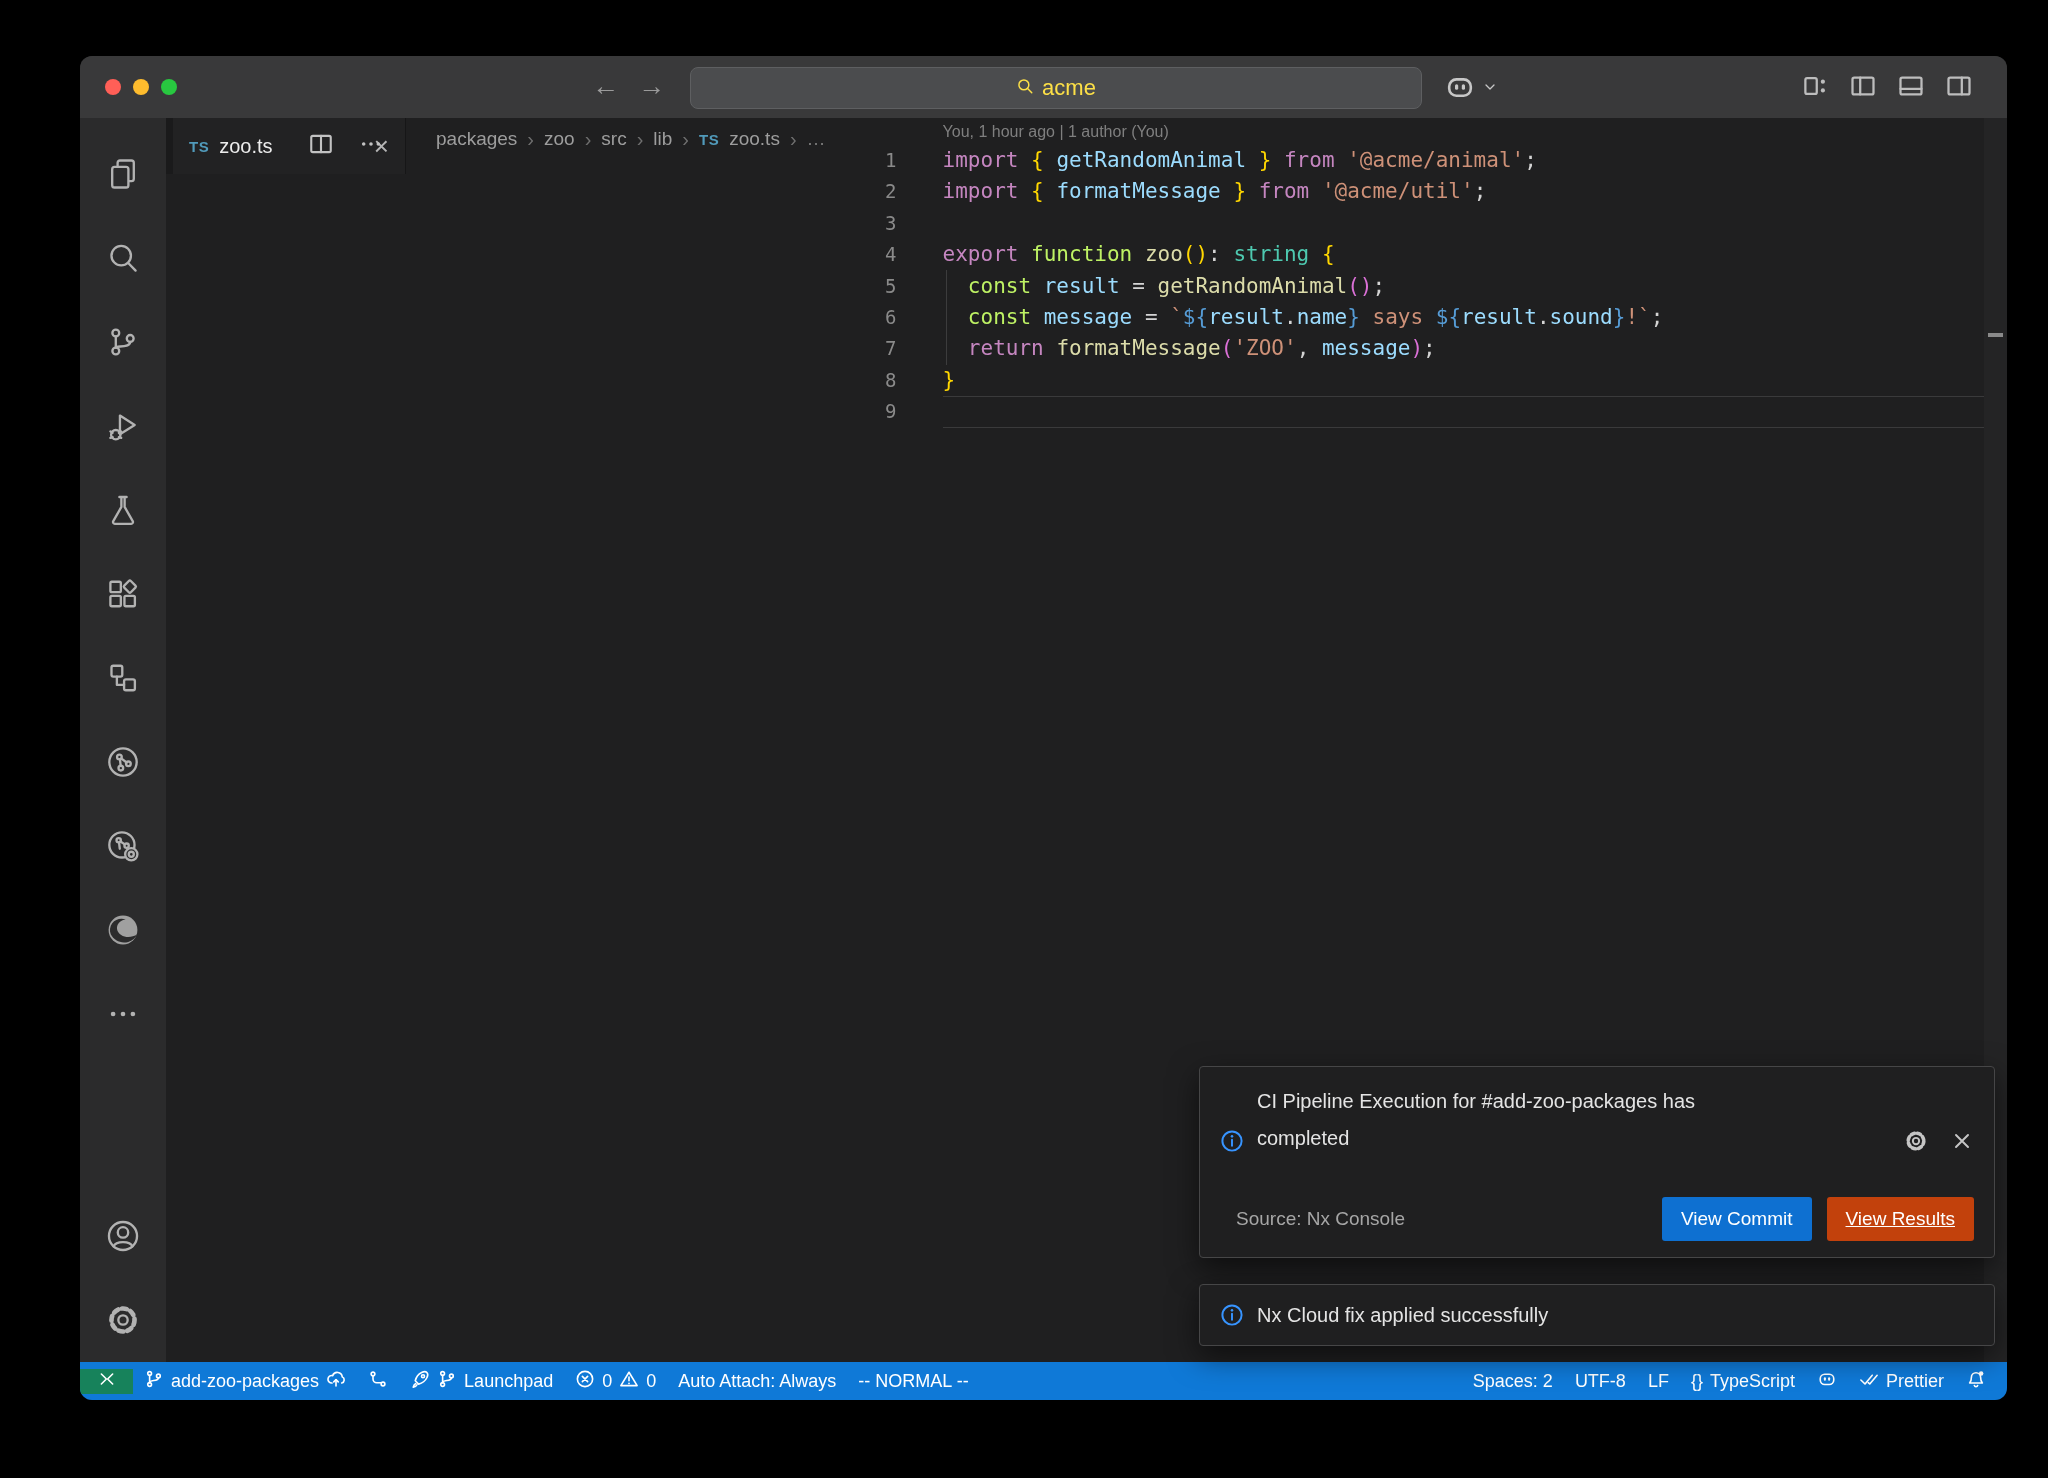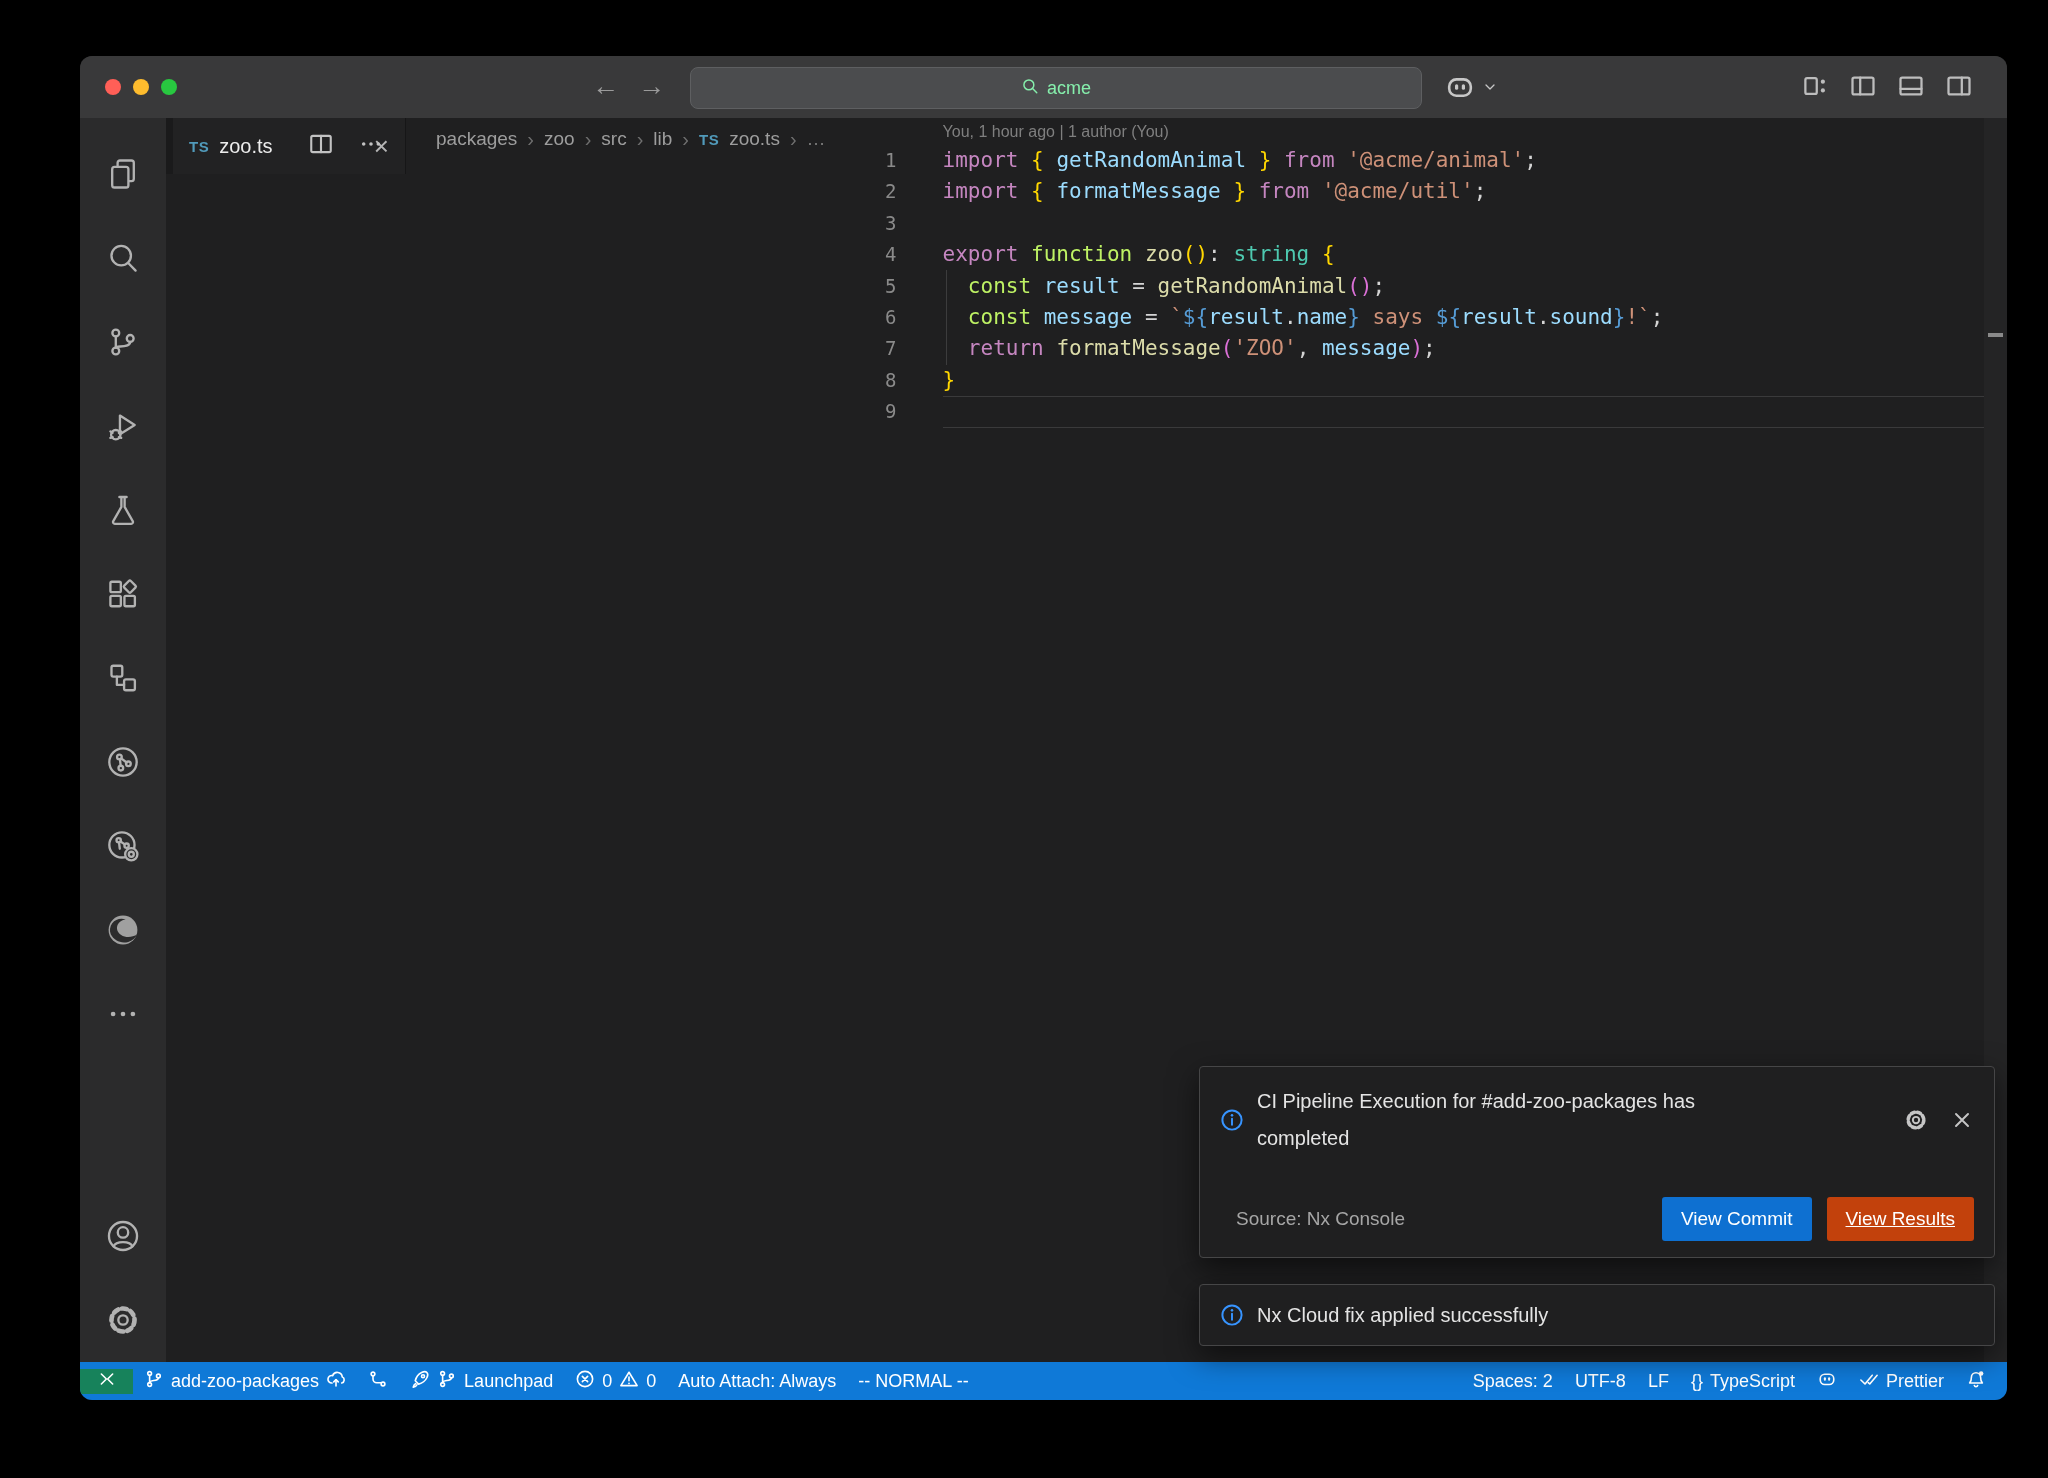--- a/index.html
+++ b/index.html
@@ -12,21 +12,21 @@
   #titlebar{position:relative;height:62px;background:#39393a;flex:none;}
   .tl{position:absolute;top:23px;width:16px;height:16px;border-radius:50%;}
   #tl-close{left:25px;background:#ff5f57;}
   #tl-min{left:53px;background:#febc2e;}
   #tl-zoom{left:81px;background:#28c840;}
   .nav-arrow{position:absolute;top:13px;font-size:27px;color:#9b9b9b;line-height:34px;}
   #nav-back{left:512px;}
   #nav-fwd{left:558px;}
   #tb-search{position:absolute;left:610px;top:11px;width:730px;height:40px;background:#4b4c4e;
              border:1px solid #5e5f61;border-radius:8px;display:flex;align-items:center;
-             justify-content:center;gap:8px;color:#86efac;font-size:18px;}
+             justify-content:center;gap:8px;color:#fde047;font-size:22px;}
   #tb-search svg{width:18px;height:18px;}
   #tb-copilot{position:absolute;left:1364px;top:15px;display:flex;align-items:center;gap:6px;color:#c7c7c7;}
   #tb-copilot svg.cp{width:32px;height:32px;}
   #tb-copilot svg.ch{width:16px;height:16px;}
   #tb-right{position:absolute;right:34px;top:16px;display:flex;gap:20px;align-items:center;}
   #tb-right .tb-icon svg{width:28px;height:28px;color:#bdbdbd;}
   
   #main{flex:1;display:flex;min-height:0;}
   #activitybar{width:86px;flex:none;background:#2b2b2c;display:flex;flex-direction:column;align-items:center;padding-top:14px;}
   .ab-item{width:86px;height:84px;display:flex;align-items:center;justify-content:center;color:#b2b2b2;}
@@ -64,21 +64,21 @@
   #sb-left,#sb-right{display:flex;align-items:center;}
   #sb-right{margin-left:auto;padding-right:10px;}
   .sb-item{display:flex;align-items:center;gap:7px;padding:0 11px;white-space:nowrap;}
   .sb-item svg{width:20px;height:20px;}
   .sb-remote{background:#17825b;width:53px;justify-content:center;padding:0;font-weight:700;}
   
   .toast{position:absolute;left:1119px;width:796px;background:#1f1f20;border:1px solid #464647;
          border-radius:4px;box-shadow:0 10px 30px rgba(0,0,0,.55);box-sizing:border-box;color:#dddddd;}
   #toast-1{top:1010px;height:192px;padding:16px 20px;display:flex;flex-direction:column;}
   #toast-2{top:1228px;height:62px;padding:0 20px;display:flex;align-items:center;gap:13px;}
-  .toast-head{display:flex;align-items:center;gap:13px;}
+  .toast-head{display:flex;align-items:flex-end;gap:13px;}
   .info-icon{flex:none;margin-top:4px;}
   .info-icon svg{width:24px;height:24px;}
   .toast-msg{font-size:20px;line-height:37px;max-width:500px;color:#e4e4e4;}
   .toast-tools{margin-left:auto;display:flex;gap:22px;color:#c5c5c5;margin-top:4px;}
   .toast-tools svg{width:24px;height:24px;}
   .toast-foot{margin-top:auto;display:flex;align-items:center;margin-left:16px;}
   .toast-src{font-size:19px;color:#a6a6a6;}
   .toast-btns{margin-left:auto;display:flex;gap:15px;}
   .toast-btn{height:44px;display:flex;align-items:center;padding:0 19px;font-size:19px;border-radius:3px;color:#fff;}
   .btn-primary{background:#0e70d1;}

